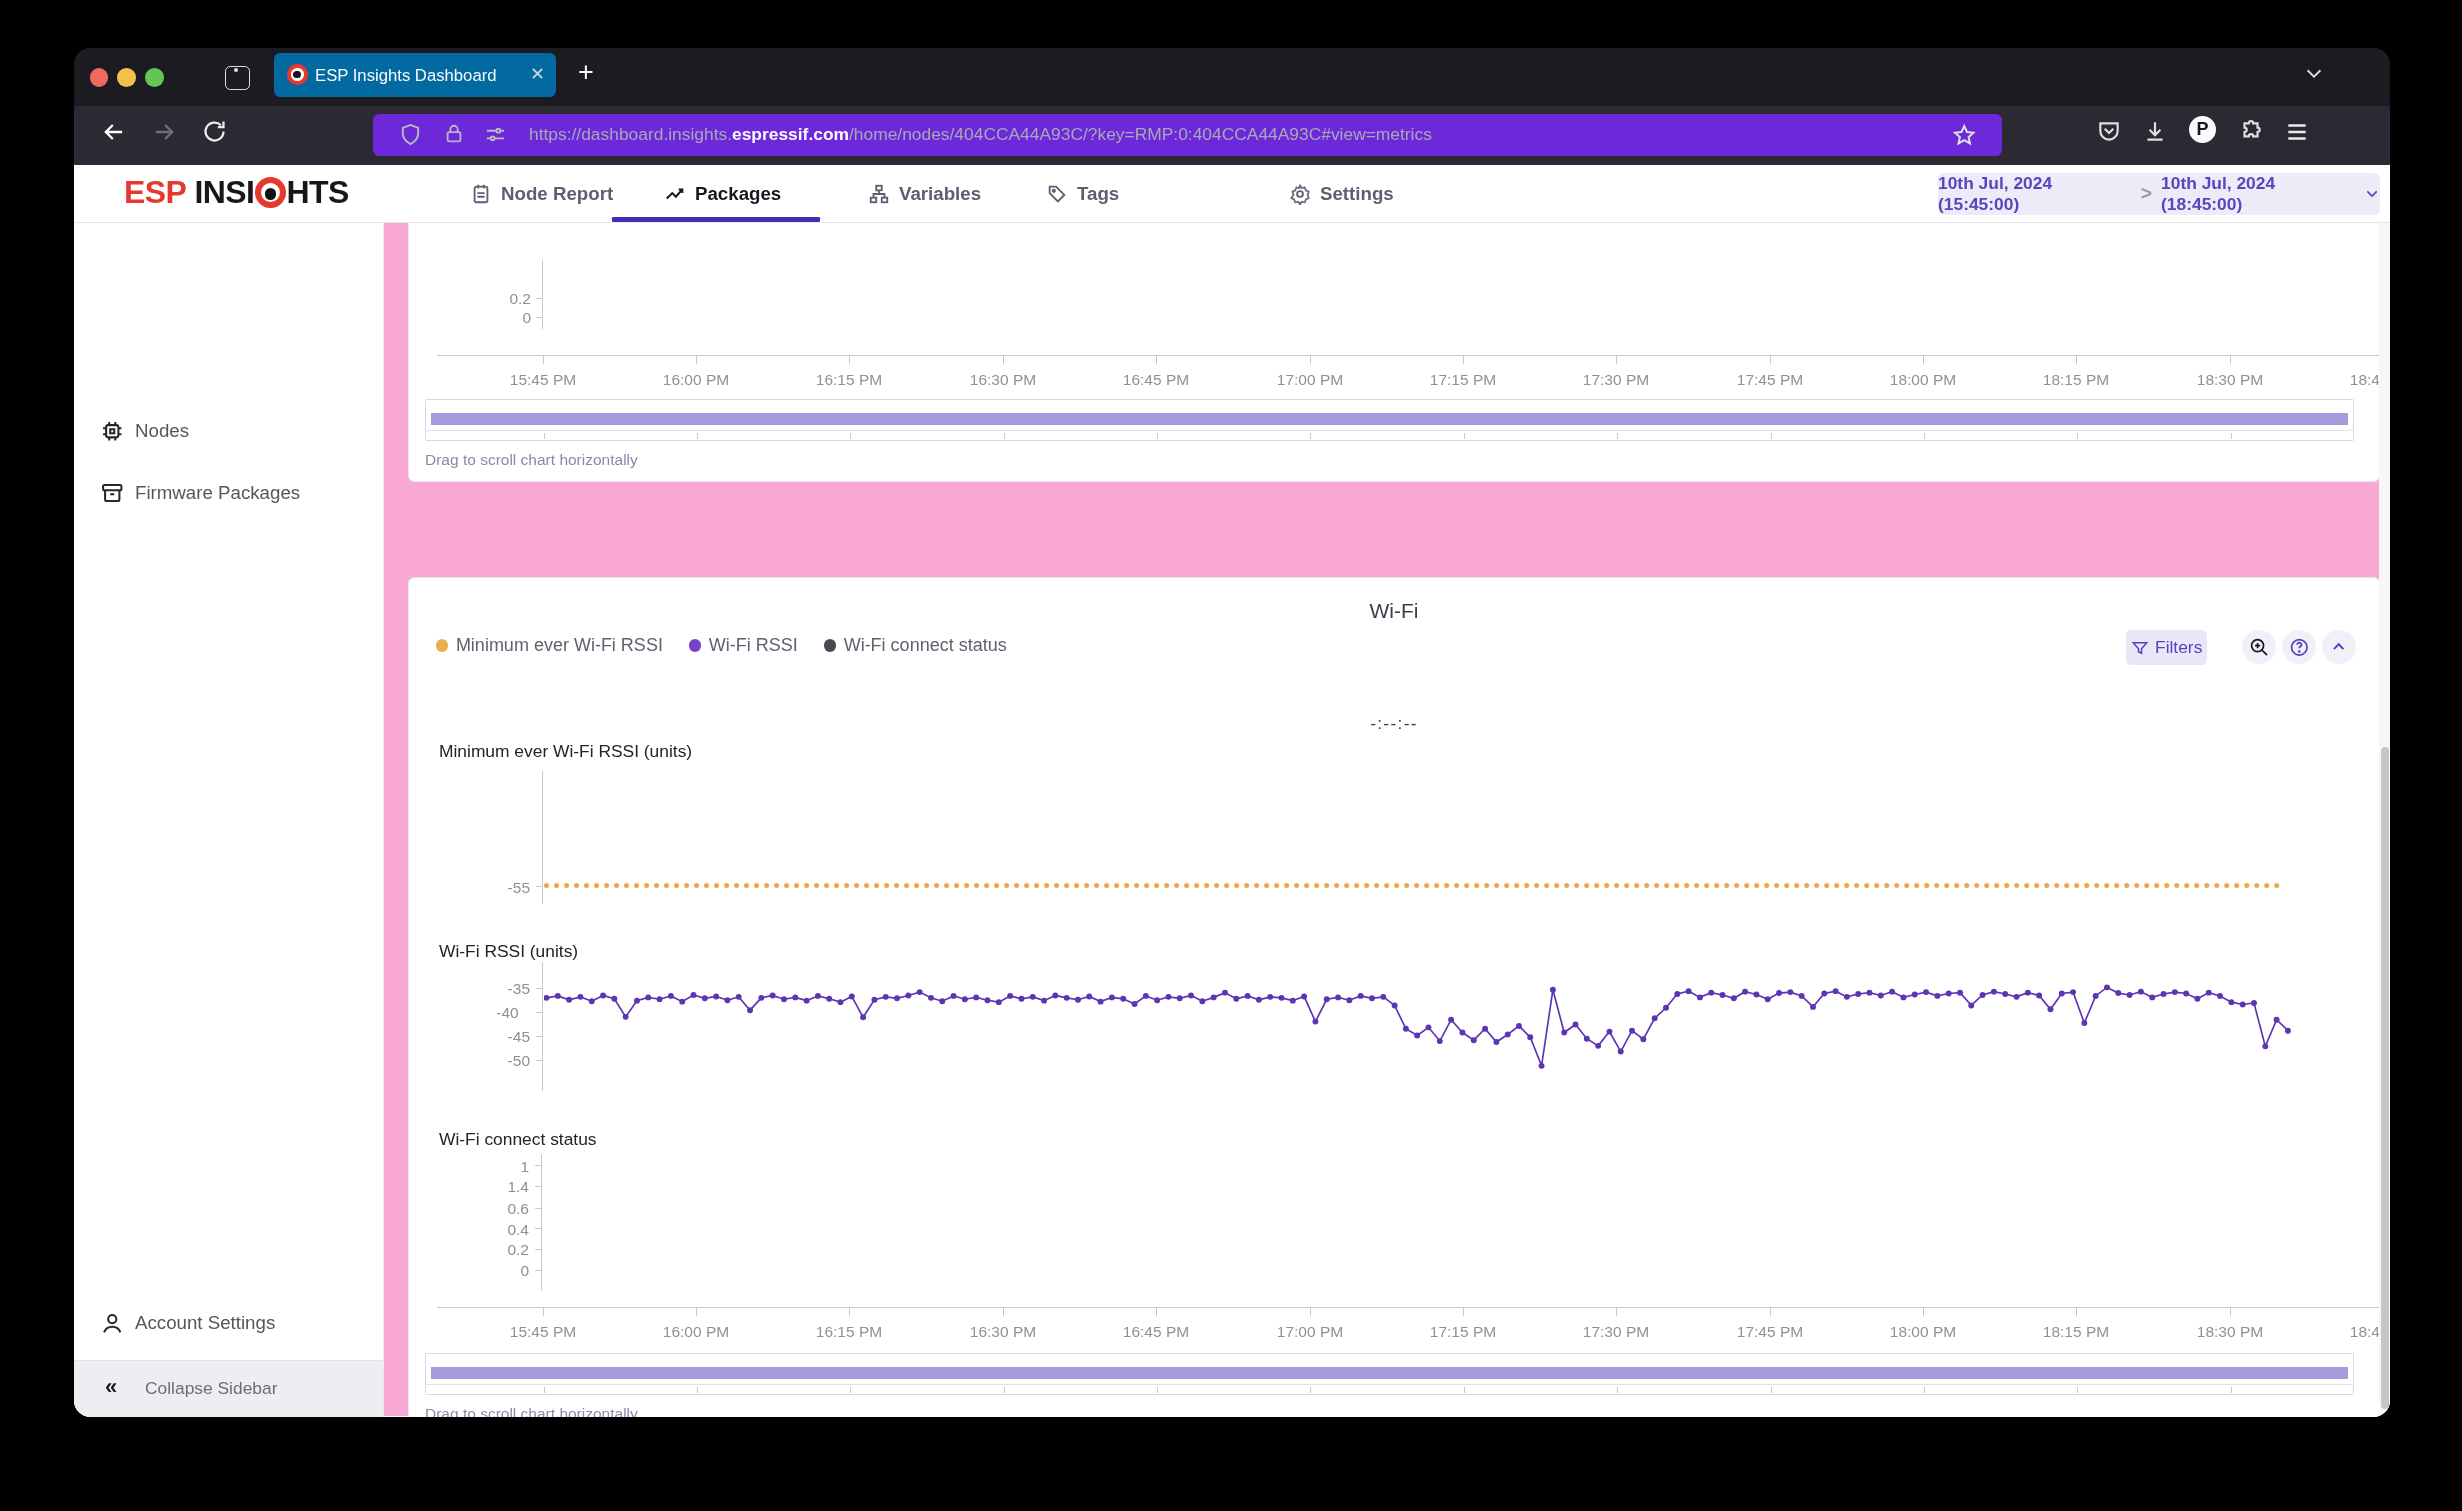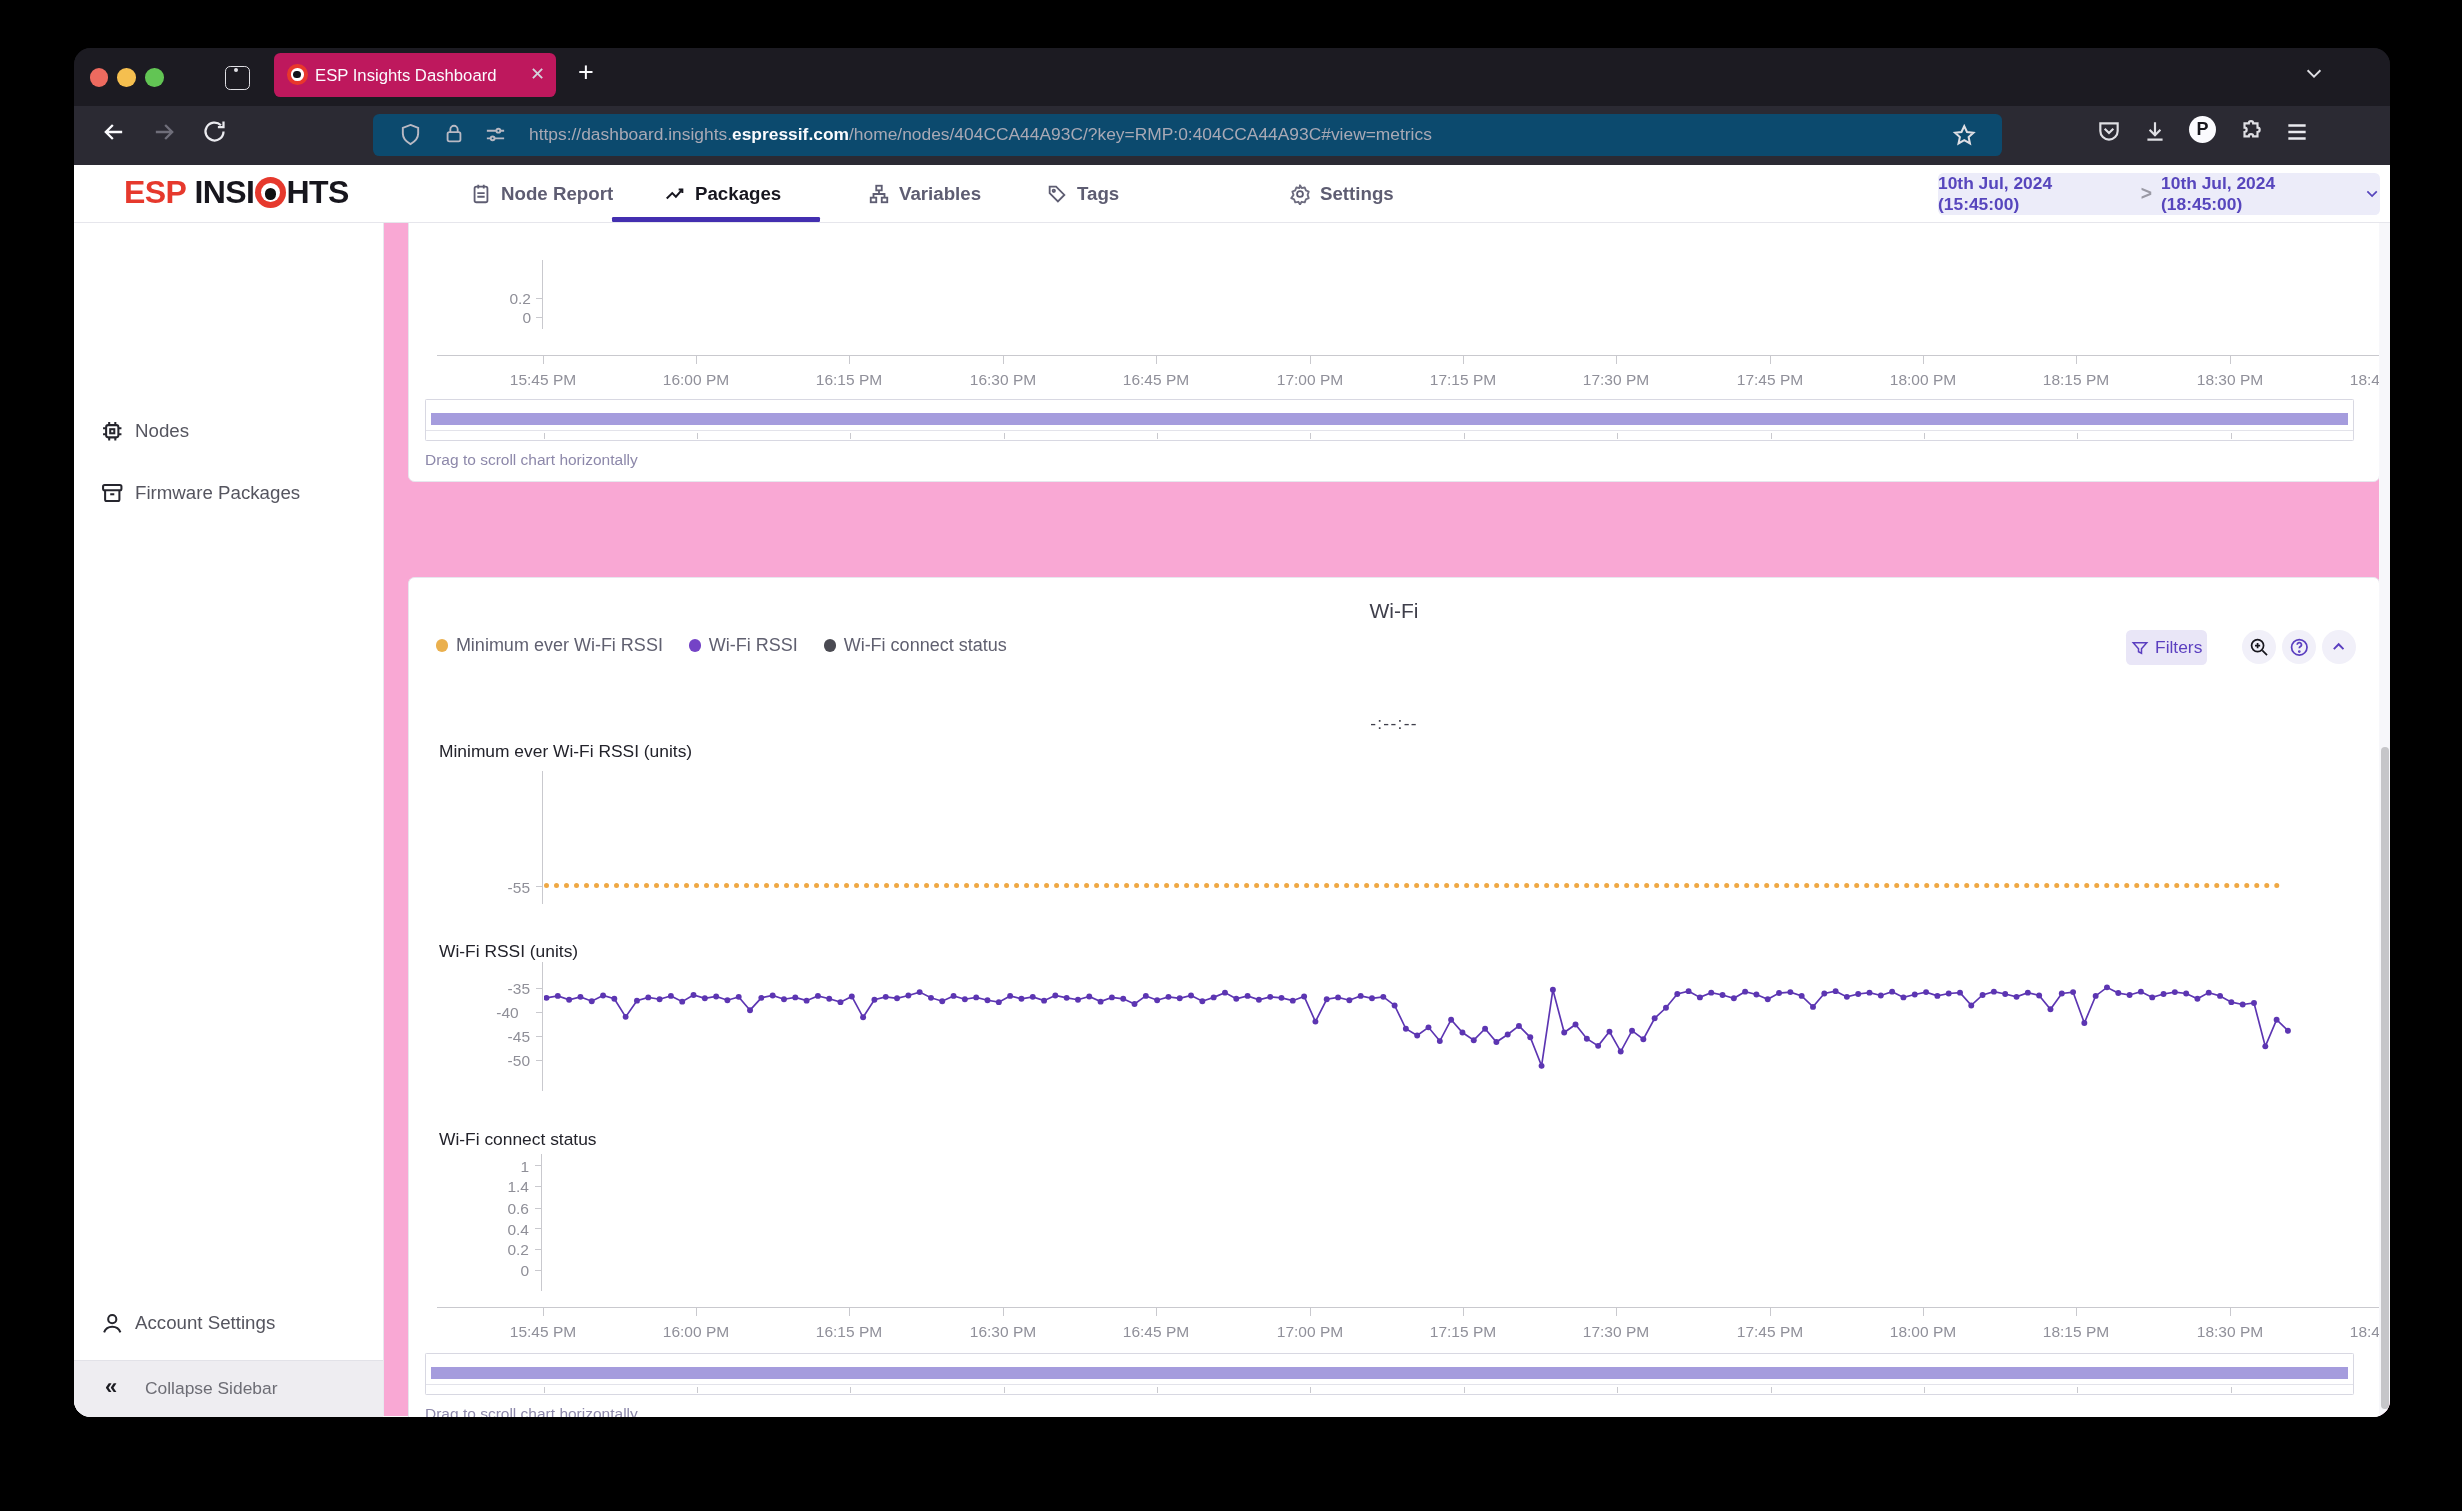--- a/index.html
+++ b/index.html
@@ -5,31 +5,31 @@
   html,body{margin:0;padding:0;background:#000;width:2462px;height:1512px;overflow:hidden;
     font-family:"Liberation Sans",sans-serif;-webkit-font-smoothing:antialiased;}
   .window{position:absolute;left:74px;top:48px;width:2316px;height:1369px;border-radius:16.7px;
     overflow:hidden;background:#1c1b22;}
   
   .tabstrip{position:absolute;left:0;top:0;width:100%;height:58px;background:#1c1b22;}
   .tl{position:absolute;top:20px;width:18.7px;height:18.7px;border-radius:50%;}
   .fxview{position:absolute;left:151px;top:18px;width:23px;height:22px;border:1.9px solid #dfdfe4;
     border-radius:5.2px;}
   .fxview:after{content:"";position:absolute;left:7.7px;top:1.3px;width:3.9px;height:3.9px;border-radius:50%;background:#dfdfe4;}
-  .tab{position:absolute;left:200px;top:5.2px;width:282px;height:44px;background:#be185d;border-radius:6.4px;}
+  .tab{position:absolute;left:200px;top:5.2px;width:282px;height:44px;background:#0369a1;border-radius:6.4px;}
   .favicon{position:absolute;left:13px;top:11px;width:20.6px;height:20.6px;border-radius:50%;
     border:4.5px solid #e8372c;background:#fff;box-sizing:border-box;}
   .favicon:after{content:"";position:absolute;left:1.9px;top:2.6px;width:7.7px;height:7.7px;border-radius:50%;background:#14131a;}
   .tabtitle{position:absolute;left:41px;top:13px;font-size:16.7px;color:#fbfbfe;white-space:nowrap;}
   .tabclose{position:absolute;left:256px;top:10.3px;font-size:18px;color:#d4d4dc;}
   .newtab{position:absolute;left:504px;top:9px;font-size:27px;font-weight:300;color:#fbfbfe;}
   .strip-chevron{position:absolute;left:2229px;top:14px;color:#dfdfe4;font-size:20.6px;}
   .toolbar{position:absolute;left:0;top:58px;width:100%;height:59px;background:#2b2a33;}
   .navbtn{position:absolute;top:11.6px;font-size:24.5px;color:#eaeaef;}
-  .urlbar{position:absolute;left:299px;top:7.7px;width:1629px;height:42px;background:#0c4a6e;border-radius:6.4px;}
+  .urlbar{position:absolute;left:299px;top:7.7px;width:1629px;height:42px;background:#6d28d9;border-radius:6.4px;}
   .urlicon{position:absolute;top:9px;}
   .urltext{position:absolute;left:156px;top:10.3px;font-size:17.4px;color:#a9a9b5;white-space:nowrap;}
   .urltext b{color:#fbfbfe;font-weight:700;}
   .ticon{position:absolute;top:13px;}
   
   .app{position:absolute;left:0;top:117px;width:2316px;height:1252px;background:#fafafa;}
   .appheader{position:absolute;left:0;top:0;width:2316px;height:57px;background:#fff;
     border-bottom:0.6px solid #e6e6ec;z-index:6;}
   .logo{position:absolute;left:50px;top:9px;font-size:32px;font-weight:800;letter-spacing:-0.6px;color:#17161d;white-space:nowrap;}
   .logo .red{color:#e6392d;}

